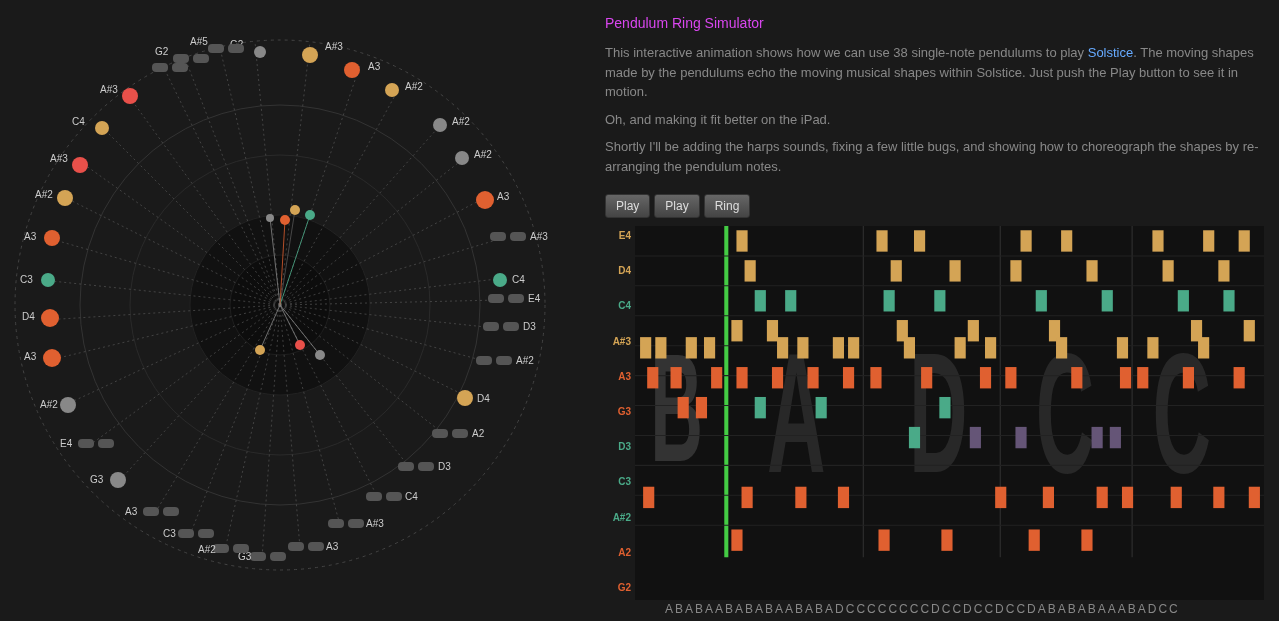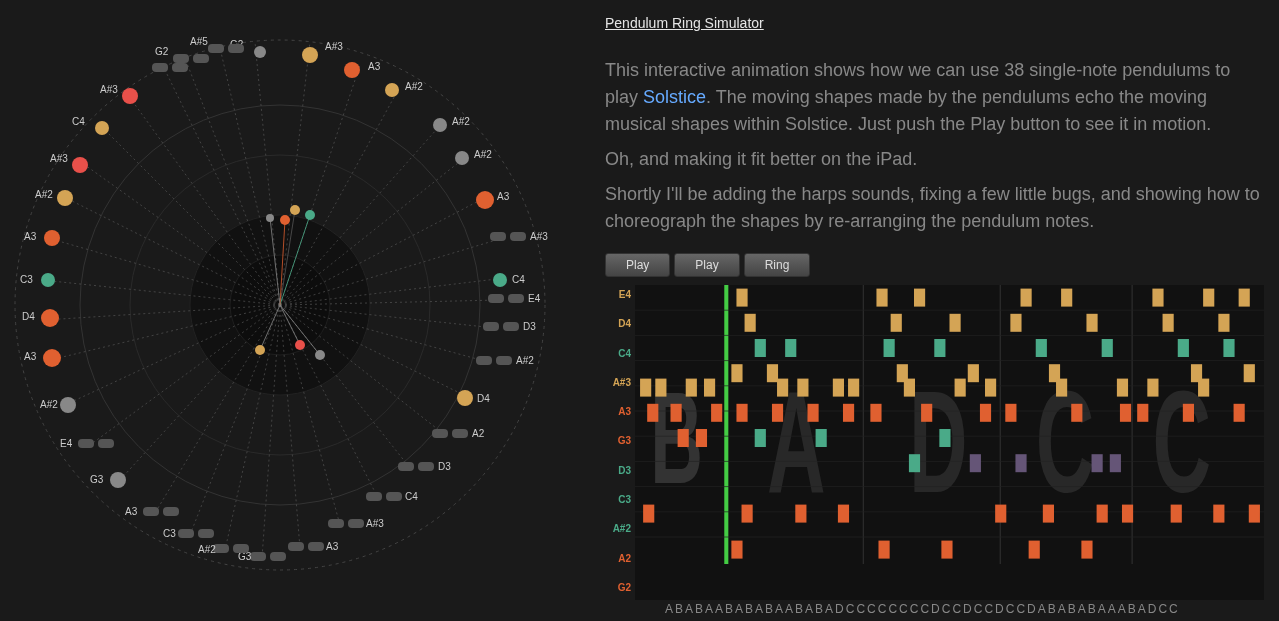--- a/index.html
+++ b/index.html
@@ -32,33 +32,31 @@
 
     
     #right-panel {
       flex: 1;
       display: flex;
       flex-direction: column;
       padding: 15px 15px 5px 15px;
     }
 
     #title {
-      color: #e5e5e5;
+      color: #d946ef;
       font-size: 14px;
-      margin-bottom: 4px;
+      margin-bottom: 12px;
       font-weight: normal;
-      text-decoration: underline;
     }
 
     #description {
-      font-size: 18px;
+      font-size: 13px;
       line-height: 1.5;
       color: #888;
       margin-bottom: 10px;
-      margin-top: 22px;
     }
 
     #description a, #description .highlight {
       color: #6af;
     }
 
     .desc-para {
       margin-bottom: 8px;
     }
 
@@ -67,21 +65,21 @@
       display: flex;
       gap: 4px;
       margin-bottom: 8px;
       align-items: center;
     }
 
     .ctrl-btn {
       background: linear-gradient(to bottom, #666, #444);
       border: 1px solid #333;
       color: #ddd;
-      padding: 4px 20px;
+      padding: 4px 10px;
       font-size: 12px;
       cursor: pointer;
       border-radius: 3px;
     }
 
     
     #sequencer {
       flex: 1;
       display: flex;
       flex-direction: row;

